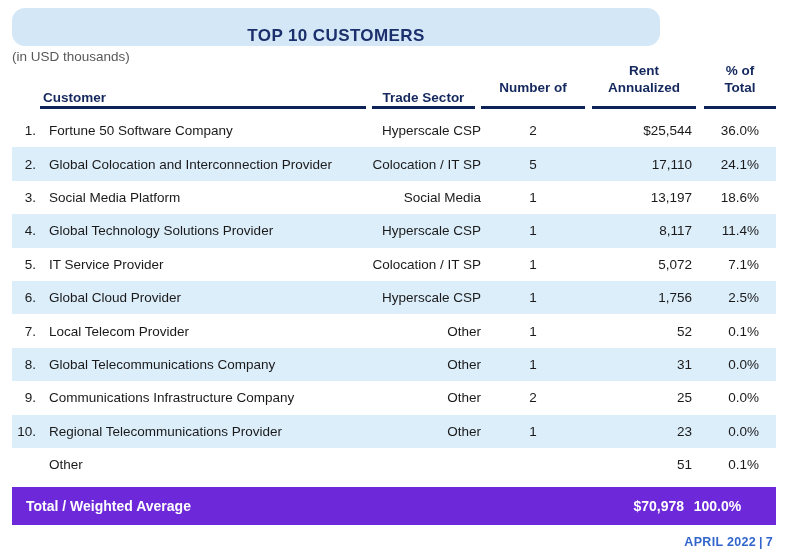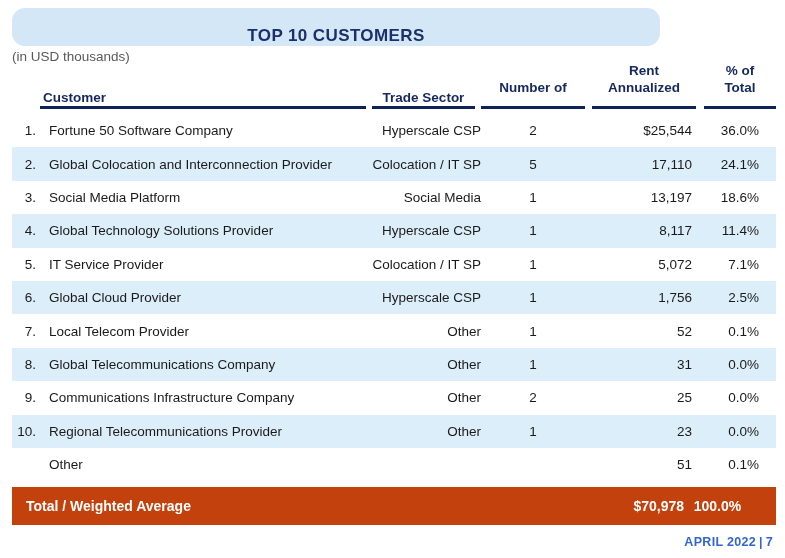--- a/index.html
+++ b/index.html
@@ -130,21 +130,21 @@
     padding-right: 5px;
   }
 
   
   .total-bar {
     position: absolute;
     left: 12px;
     top: 487px;
     width: 764px;
     height: 38px;
-    background: #c2410c;
+    background: #6d28d9;
     display: flex;
     align-items: center;
     color: #ffffff;
     font-size: 14px;
     font-weight: bold;
   }
   .total-label {
     flex: 0 0 461px;
     padding-left: 14px;
   }

